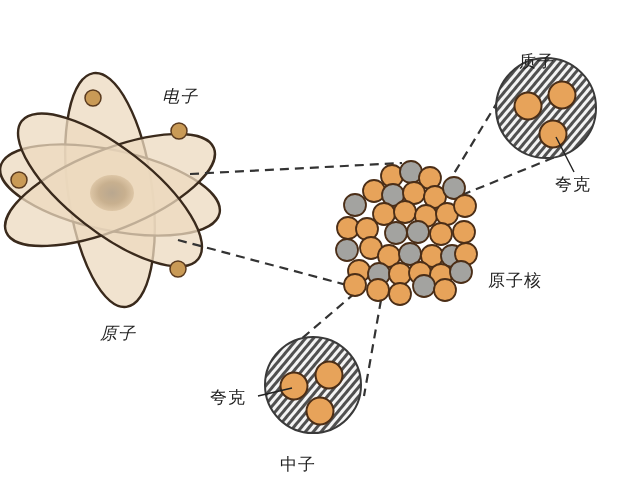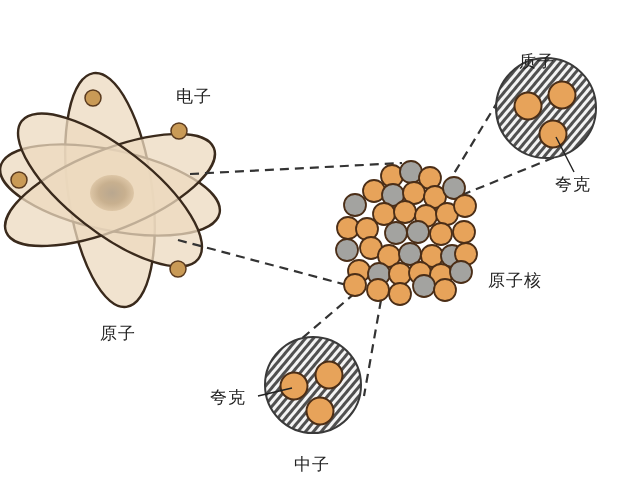--- a/index.html
+++ b/index.html
@@ -101,19 +101,19 @@
 
   <g>
     <circle cx="313" cy="385" r="48" fill="url(#hatch)" stroke="#3a3a3a" stroke-width="2"></circle>
     <circle cx="294" cy="386" r="13.5" fill="#e7a35a" stroke="#4b2e17" stroke-width="2"></circle>
     <circle cx="329" cy="375" r="13.5" fill="#e7a35a" stroke="#4b2e17" stroke-width="2"></circle>
     <circle cx="320" cy="411" r="13.5" fill="#e7a35a" stroke="#4b2e17" stroke-width="2"></circle>
     <line x1="258" y1="396" x2="292" y2="388" stroke="#222" stroke-width="1.4"></line>
   </g>
 </svg>
 
-<div class="label" style="left:176px; top:85px;">电子</div>
-<div class="label" style="left:100px; top:322px;">原子</div>
+<div class="label" style="left:162px; top:85px;font-style:italic;">电子</div>
+<div class="label" style="left:100px; top:322px;font-style:italic;">原子</div>
 <div class="label" style="left:488px; top:269px;">原子核</div>
 <div class="label" style="left:519px; top:26px;margin-top:24px;">质子</div>
 <div class="label" style="left:555px; top:173px;">夸克</div>
 <div class="label" style="left:210px; top:386px;">夸克</div>
-<div class="label" style="left:294px; top:453px;">中子</div>
+<div class="label" style="left:280px; top:453px;">中子</div>
 
 </body></html>

